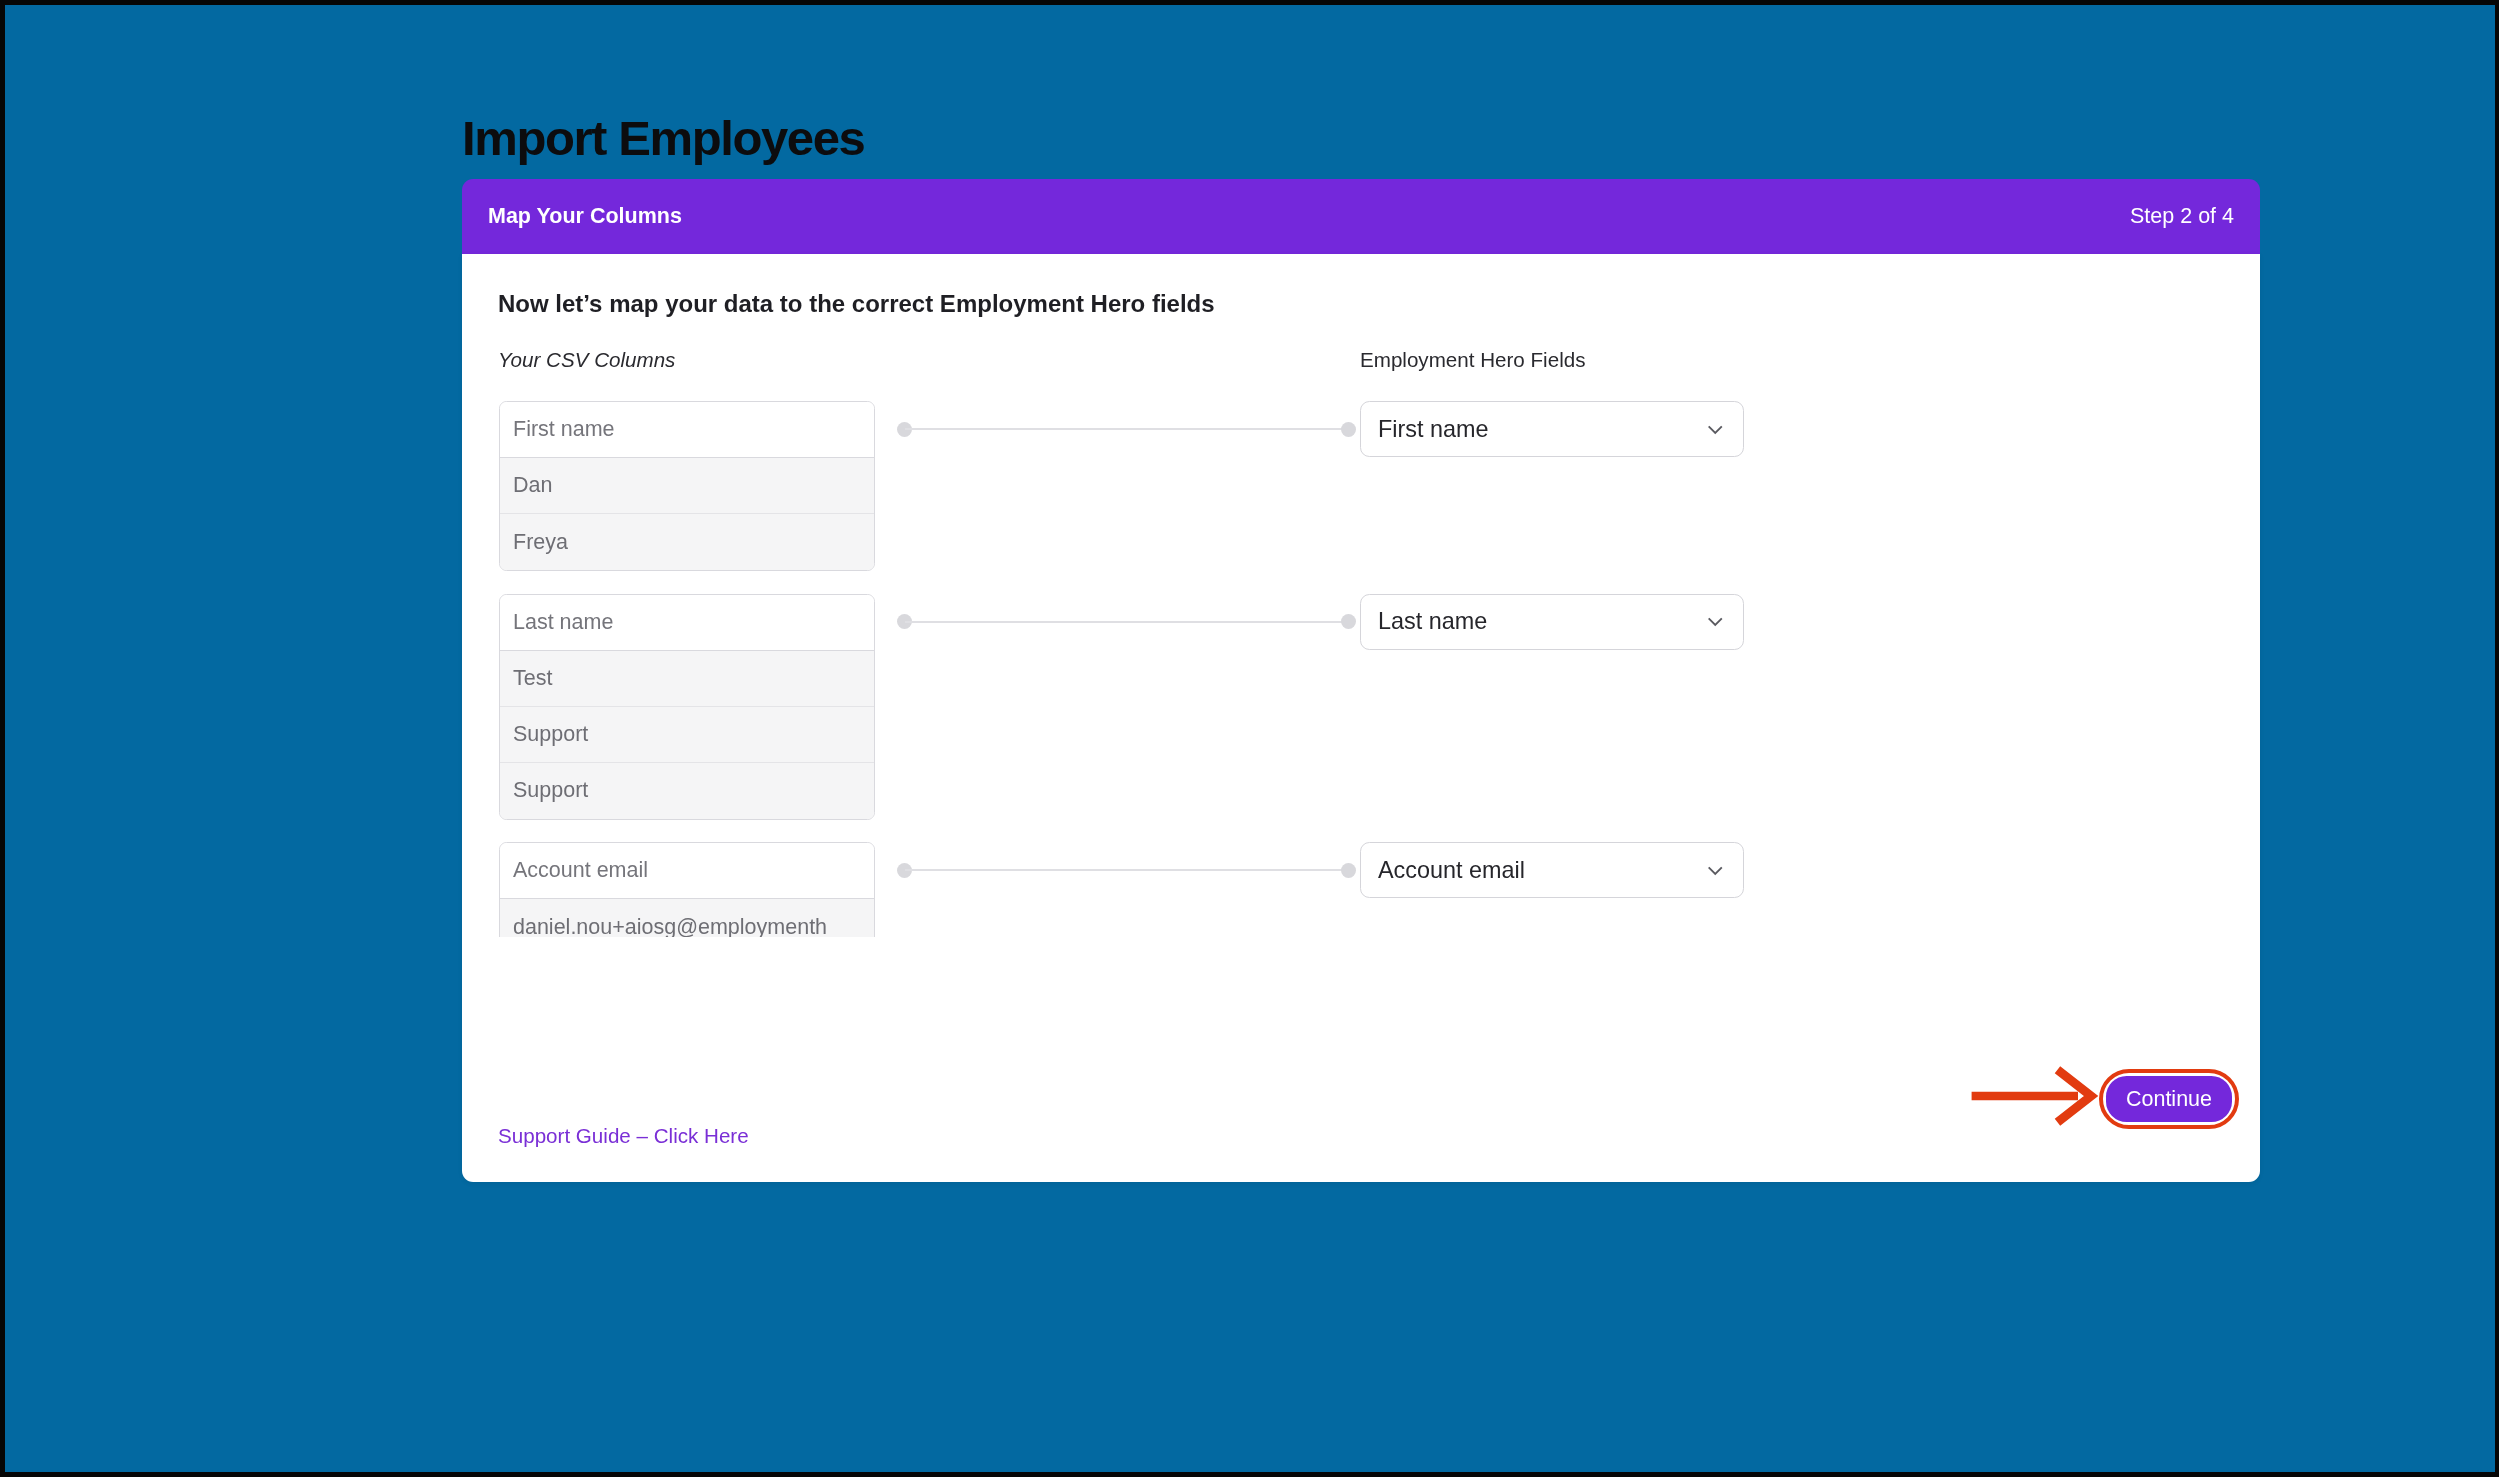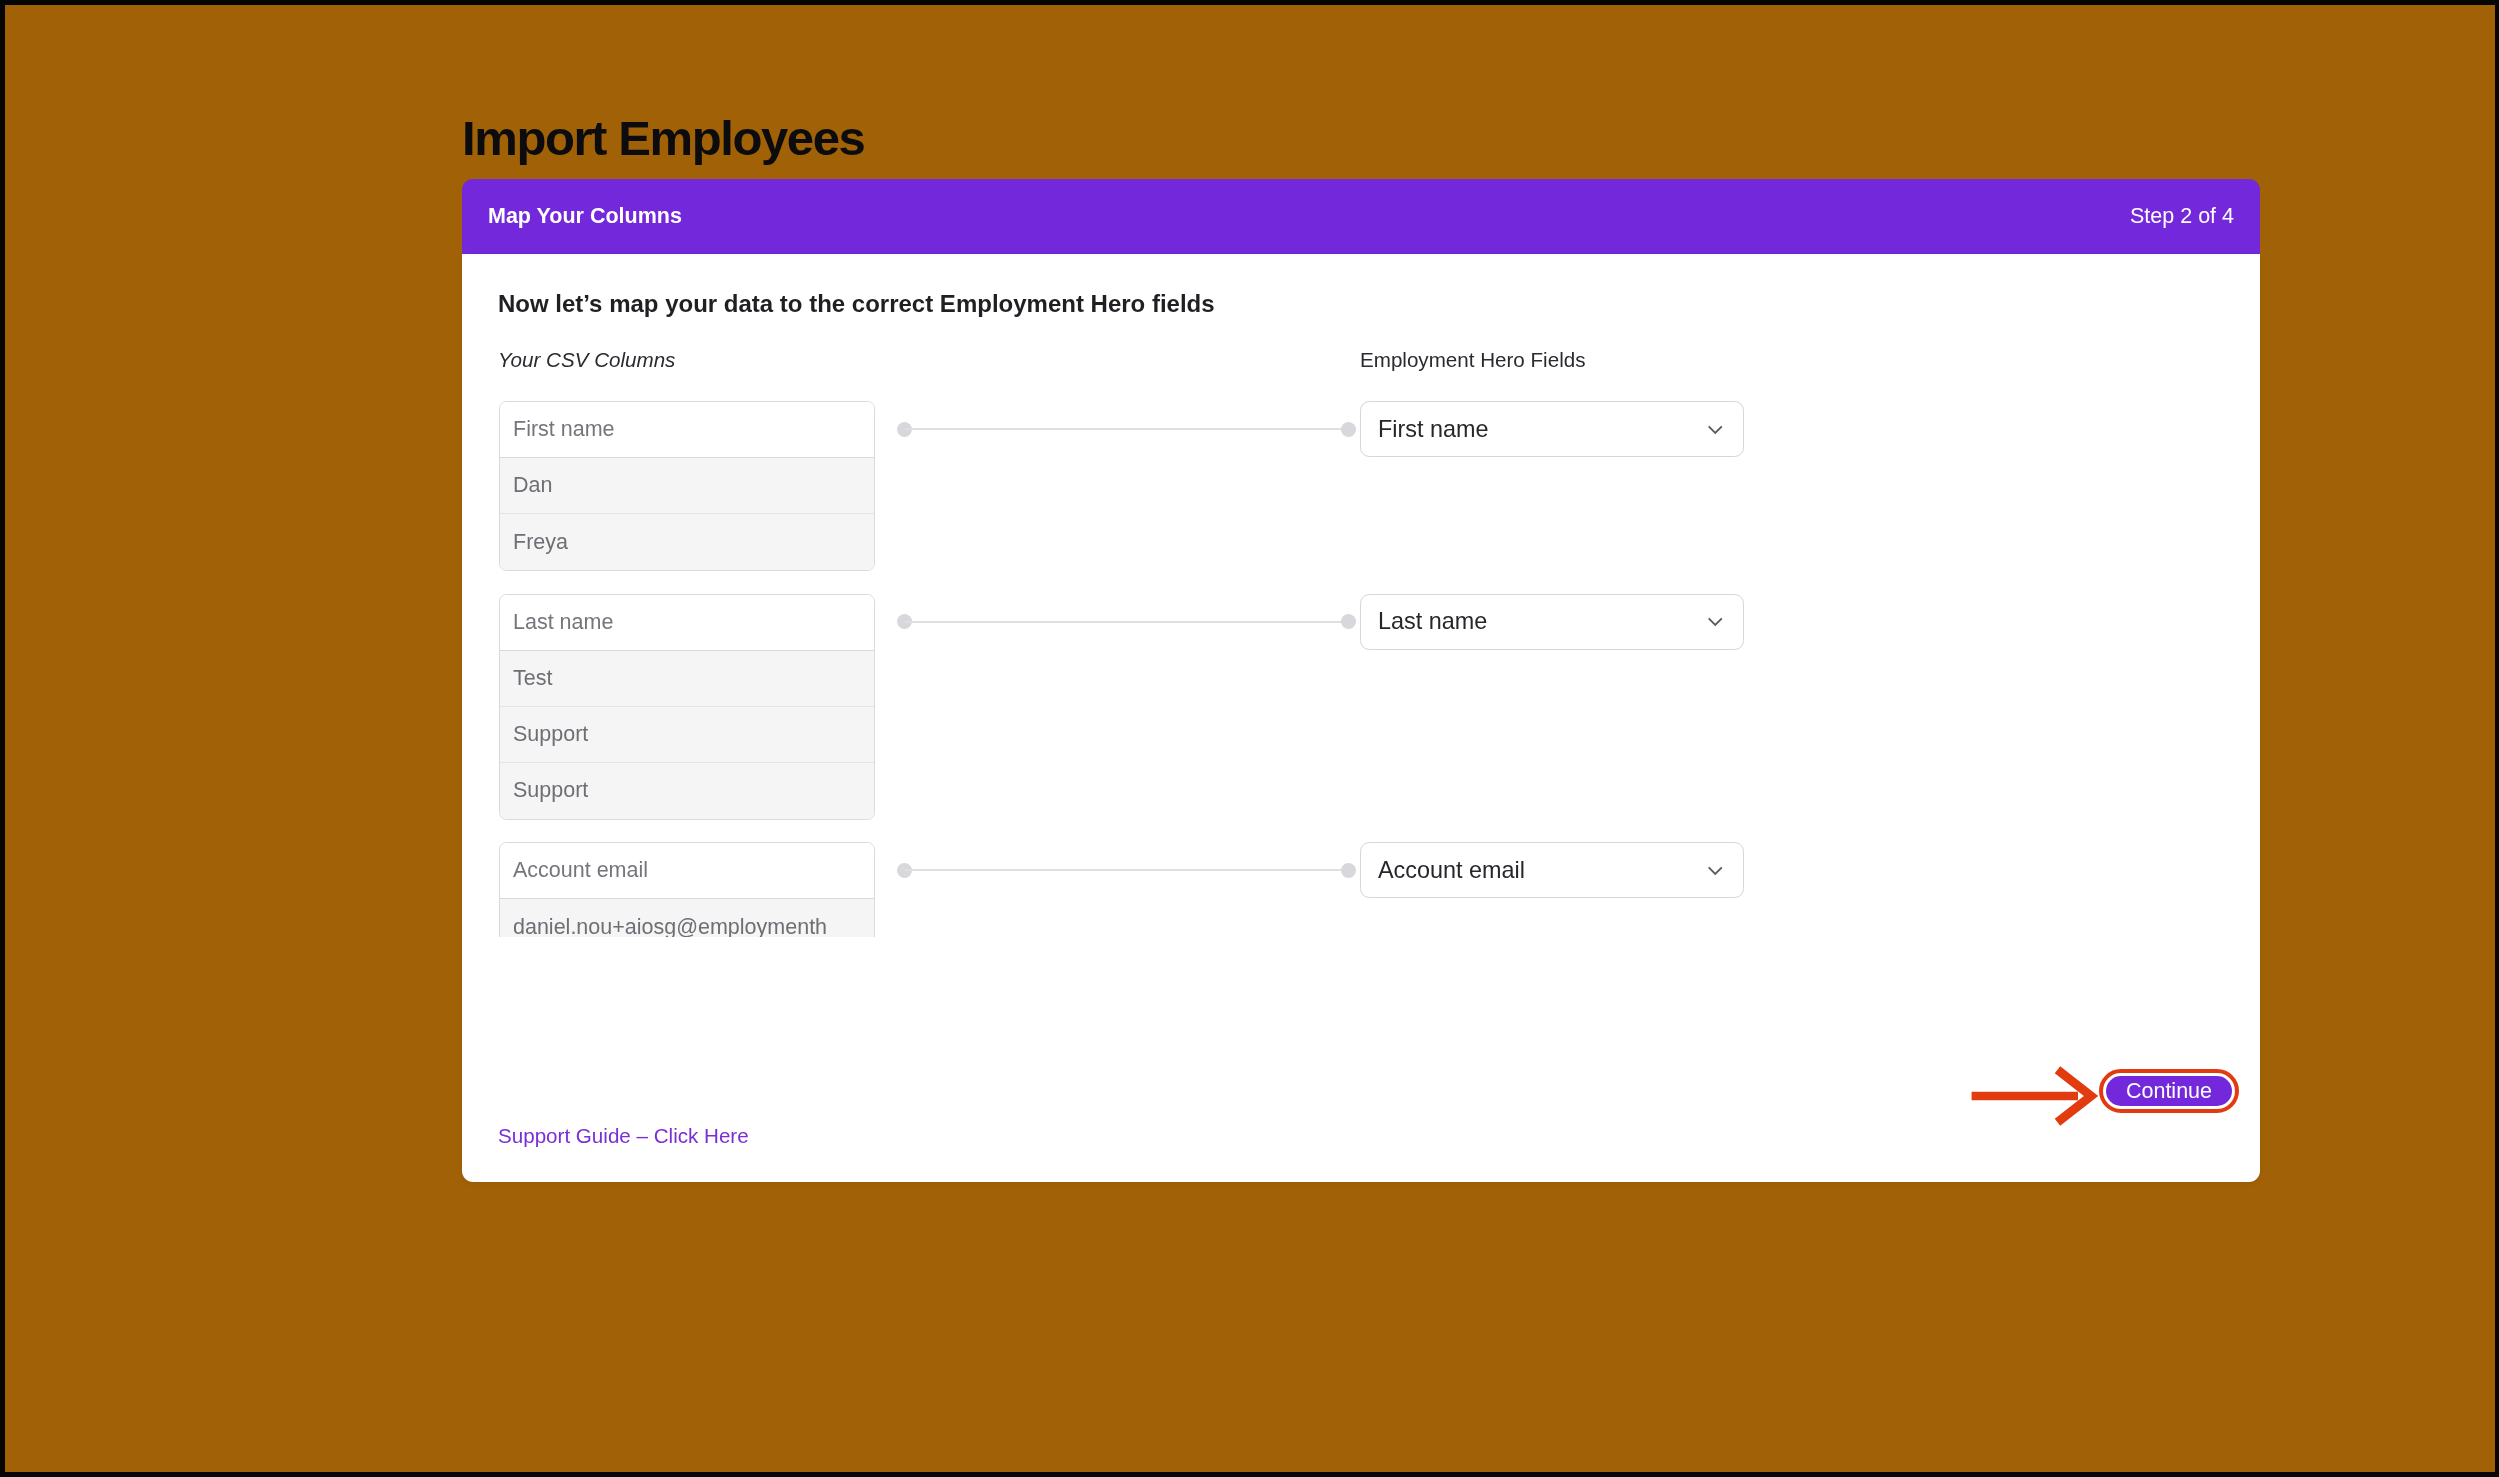--- a/index.html
+++ b/index.html
@@ -10,21 +10,21 @@
     --box-border:#D9D9DE;
     --row-bg:#F5F5F6;
     --row-divider:#E4E4E7;
     --connector:#DFDFE3;
     --dot:#D8D8DC;
   }
   *{margin:0;padding:0;box-sizing:border-box;}
   body{background:#444;font-family:"Liberation Sans",sans-serif;}
   .screen{
     position:relative;width:2500px;height:1477px;
-    background:#a16207;border:5.6px solid #060606;overflow:hidden;
+    background:#0369a1;border:5.6px solid #060606;overflow:hidden;
   }
   .page-title{
     position:absolute;left:457px;top:105px;
     font-size:49px;font-weight:700;letter-spacing:-1.4px;color:#0C0C0E;
   }
   .panel{position:absolute;left:457px;top:174px;width:1798px;}
   .panel-header{
     height:75px;background:var(--purple);
     border-radius:11.2px 11.2px 0 0;
     display:flex;align-items:center;justify-content:space-between;
@@ -72,21 +72,21 @@
   .connector .dot.end{right:0;}
   .field-select{
     position:absolute;left:861px;top:0;width:384px;height:56px;
     background:#fff;border:0.9px solid #D5D5DA;border-radius:9.4px;
     display:flex;align-items:center;padding:0 17px;cursor:pointer;
   }
   .field-select .value{font-size:23.4px;color:#26262B;flex:1;}
   .field-select .chevron{display:flex;align-items:center;}
   .annotation-arrow{position:absolute;left:1504px;top:810px;}
   .continue-ring{
-    position:absolute;left:1637px;top:815px;width:140px;height:44px;
+    position:absolute;left:1637px;top:815px;width:140px;height:60px;
     border:4.7px solid var(--red);border-radius:37px;padding:2.8px;background:#fff;
   }
   .continue-btn{
     width:100%;height:100%;background:var(--purple);border:none;
     border-radius:20.6px;color:#fff;font-size:21.5px;cursor:pointer;
     display:flex;align-items:center;justify-content:center;
     font-family:"Liberation Sans",sans-serif;
   }
   .support-link{
     position:absolute;left:36px;top:870px;

